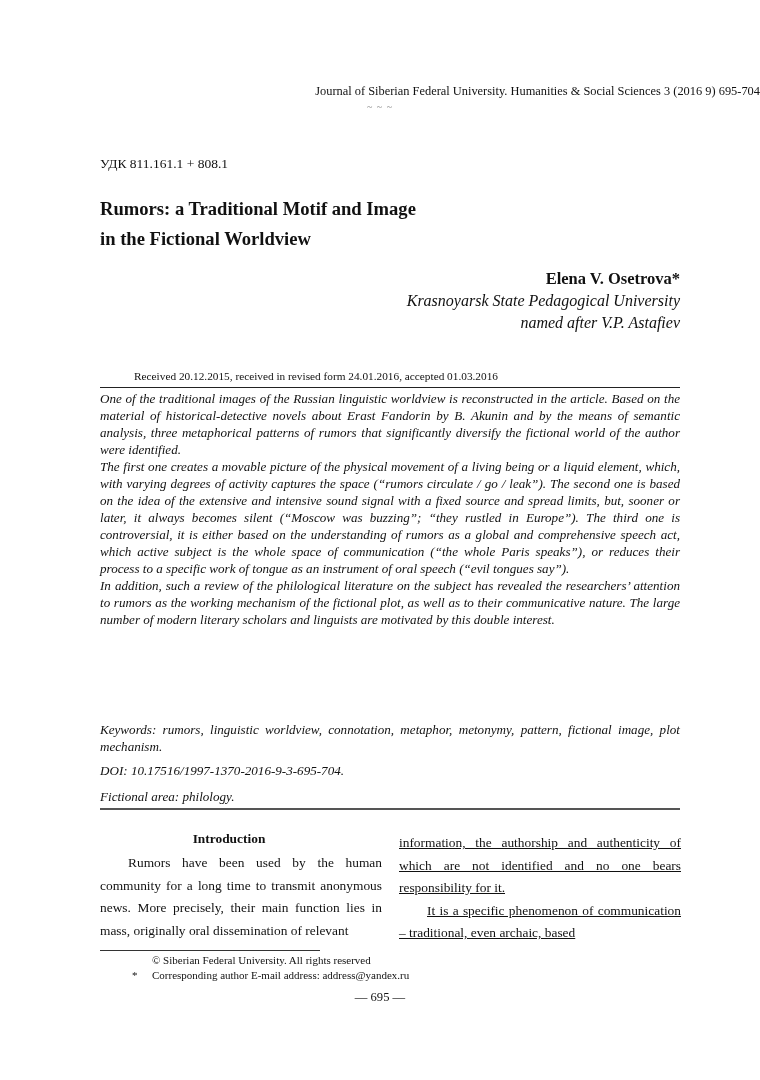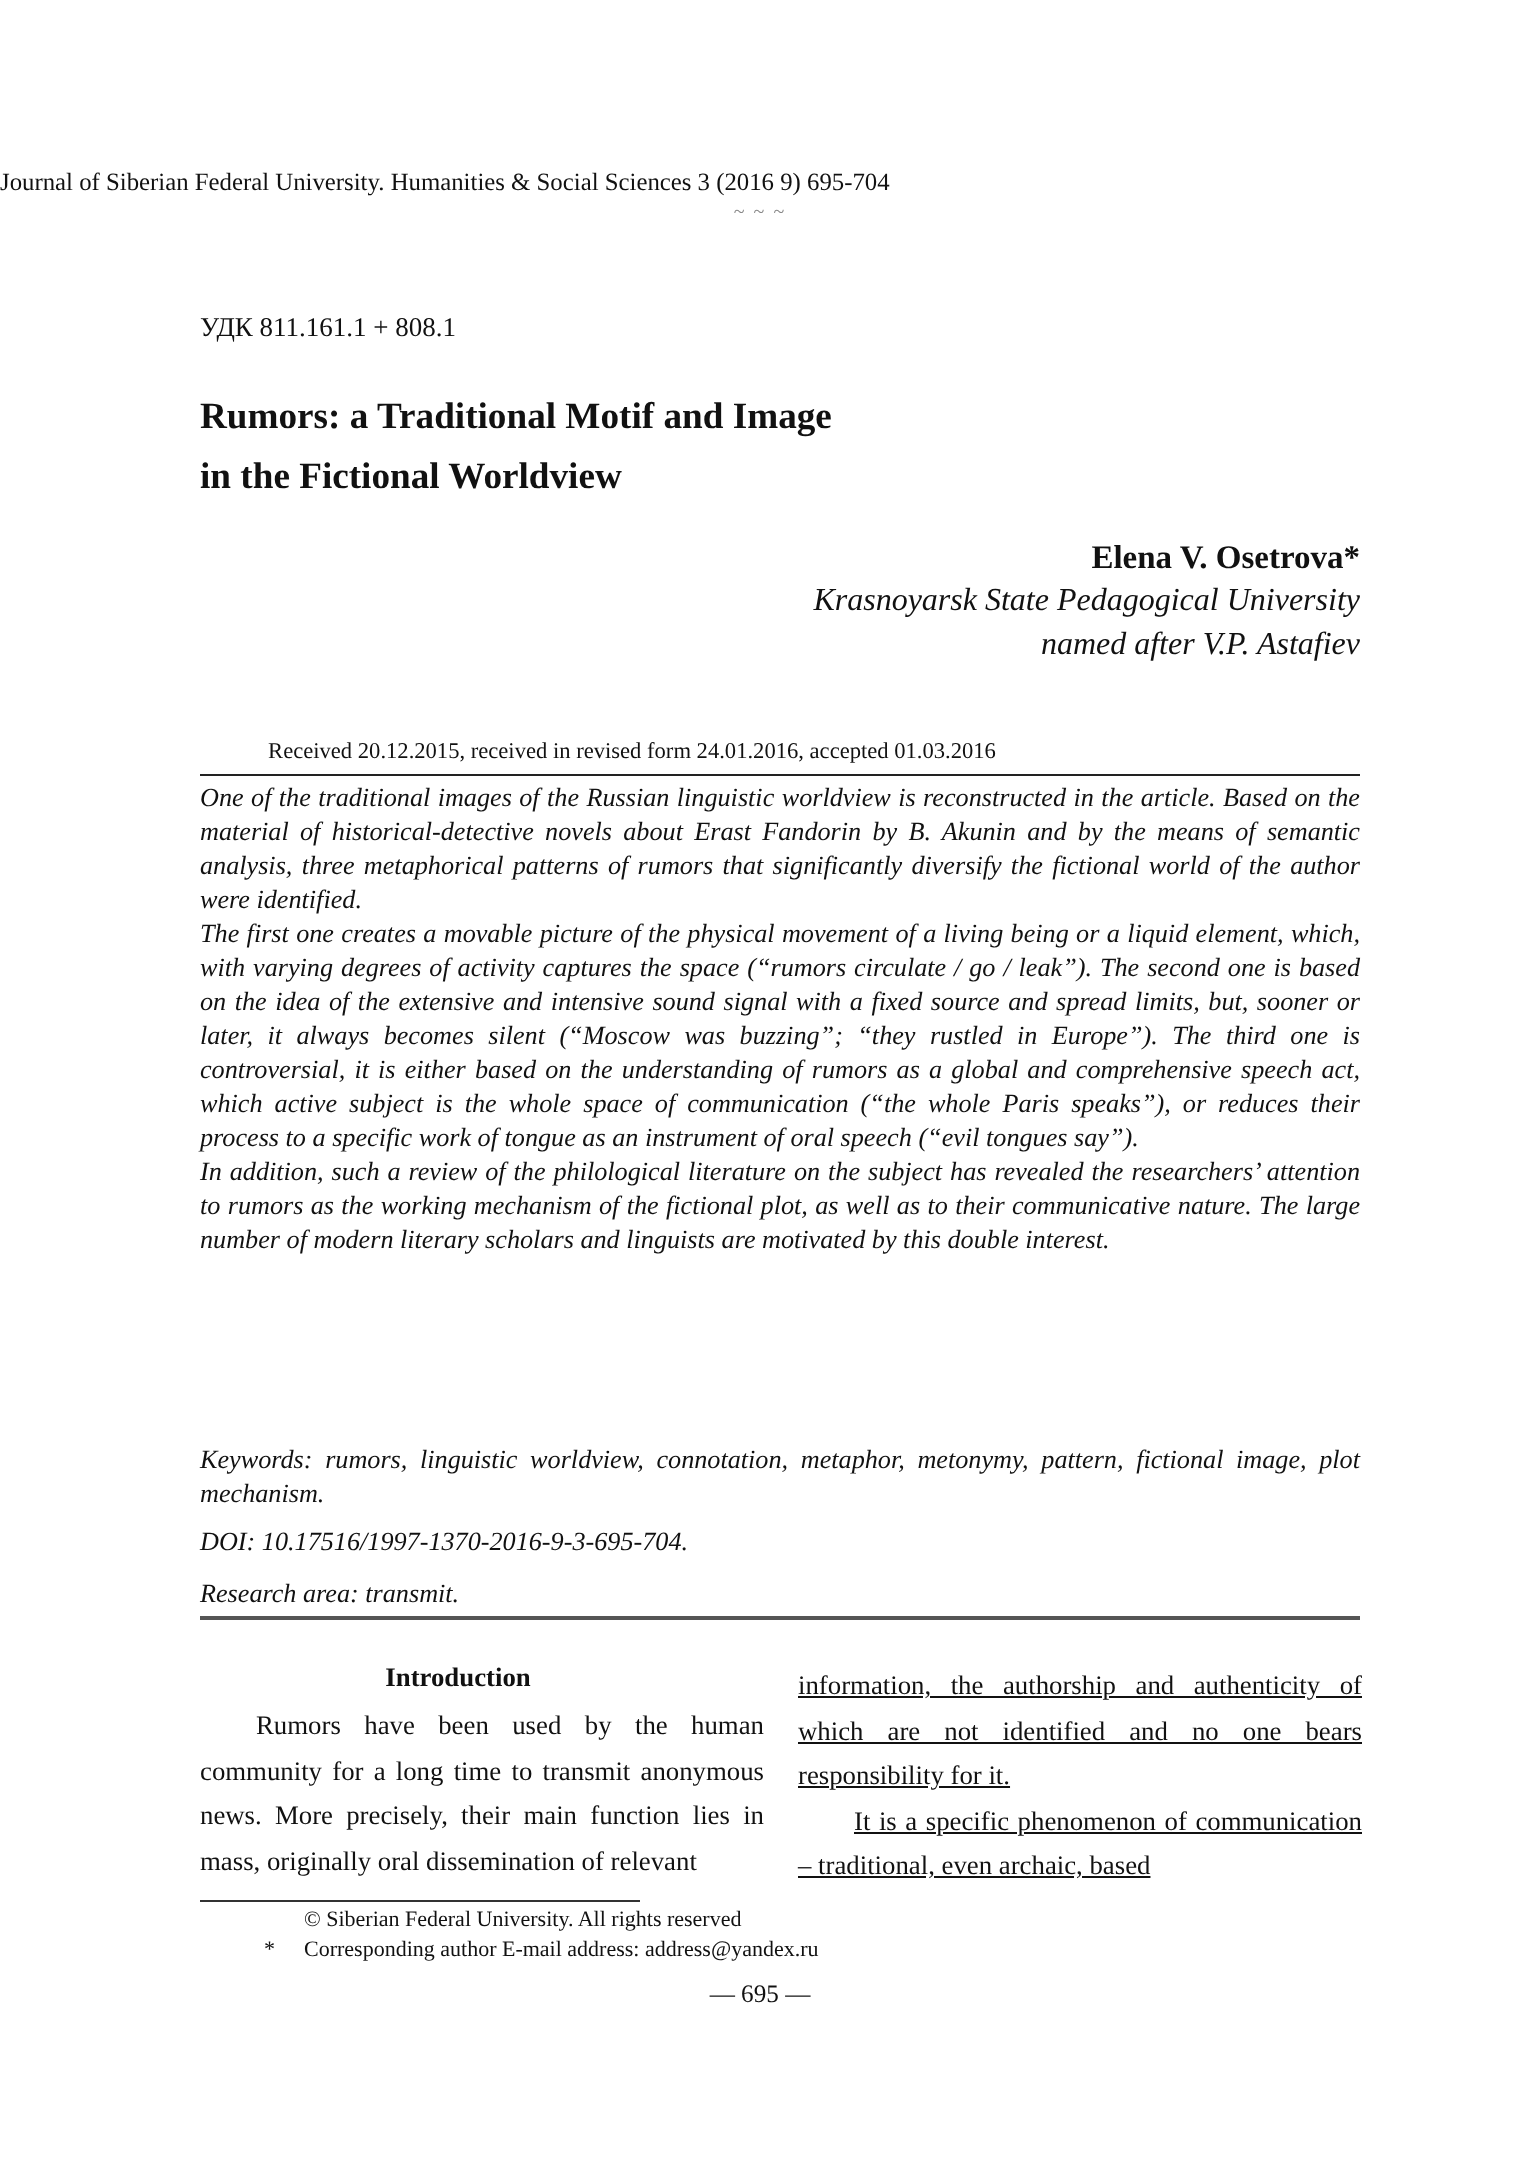--- a/index.html
+++ b/index.html
@@ -1,19 +1,19 @@
 <!DOCTYPE html>
 <html><head>
 <meta charset="utf-8">
 <style>
   html, body { margin: 0; padding: 0; background: #ffffff; }
   body { width: 760px; height: 1080px; position: relative; overflow: hidden;
          font-family: "Liberation Serif", "DejaVu Serif", serif; color: #111; }
   .abs { position: absolute; }
-  .journal { left: 0; width: 760px; top: 84px; text-align: left; font-size: 12.4px; }
+  .journal { left: 0; width: 760px; top: 84px; text-align: right; font-size: 12.4px; }
   .tilde { left: 0; width: 760px; top: 101px; text-align: center; font-size: 10px; color: #888; letter-spacing: 1px; }
   .udk { left: 100px; top: 156px; font-size: 13.5px; }
   .title { left: 100px; top: 194px; font-size: 18.6px; font-weight: bold; line-height: 30px; }
   .author-block { right: 80px; top: 268px; text-align: right; font-size: 16px; line-height: 22px; }
   .author-name { font-weight: bold; font-size: 16.5px; }
   .aff { font-style: italic; }
   .received { left: 0; width: 632px; top: 370px; text-align: center; font-size: 11.3px; }
   .rule { left: 100px; width: 580px; height: 1px; background: #222; }
   .rule.thick { height: 2px; background: #555; }
   .abstract { left: 100px; width: 580px; top: 390px; font-style: italic; font-size: 13.1px;
@@ -57,21 +57,21 @@
 <div class="abs rule" style="top:387px;"></div>
 
 <div class="abs abstract">
   <p>One of the traditional images of the Russian linguistic worldview is reconstructed in the article. Based on the material of historical-detective novels about Erast Fandorin by B. Akunin and by the means of semantic analysis, three metaphorical patterns of rumors that significantly diversify the fictional world of the author were identified.</p>
   <p>The first one creates a movable picture of the physical movement of a living being or a liquid element, which, with varying degrees of activity captures the space (“rumors circulate / go / leak”). The second one is based on the idea of the extensive and intensive sound signal with a fixed source and spread limits, but, sooner or later, it always becomes silent (“Moscow was buzzing”; “they rustled in Europe”). The third one is controversial, it is either based on the understanding of rumors as a global and comprehensive speech act, which active subject is the whole space of communication (“the whole Paris speaks”), or reduces their process to a specific work of tongue as an instrument of oral speech (“evil tongues say”).</p>
   <p>In addition, such a review of the philological literature on the subject has revealed the researchers’ attention to rumors as the working mechanism of the fictional plot, as well as to their communicative nature. The large number of modern literary scholars and linguists are motivated by this double interest.</p>
 </div>
 
 <div class="abs kw">Keywords: rumors, linguistic worldview, connotation, metaphor, metonymy, pattern, fictional image, plot mechanism.</div>
 <div class="abs doi">DOI: 10.17516/1997-1370-2016-9-3-695-704.</div>
-<div class="abs area">Research area: transmit.</div>
+<div class="abs area">Fictional area: philology.</div>
 <div class="abs rule thick" style="top:808px;"></div>
 
 <div class="abs intro-h">Introduction</div>
 
 <div class="abs col col-left">
   <p class="ind">Rumors have been used by the human community for a long time to transmit anonymous news. More precisely, their main function lies in mass, originally oral dissemination of relevant</p>
 </div>
 
 <div class="abs col col-right">
   <p>information, the authorship and authenticity of which are not identified and no one bears responsibility for it.</p>

